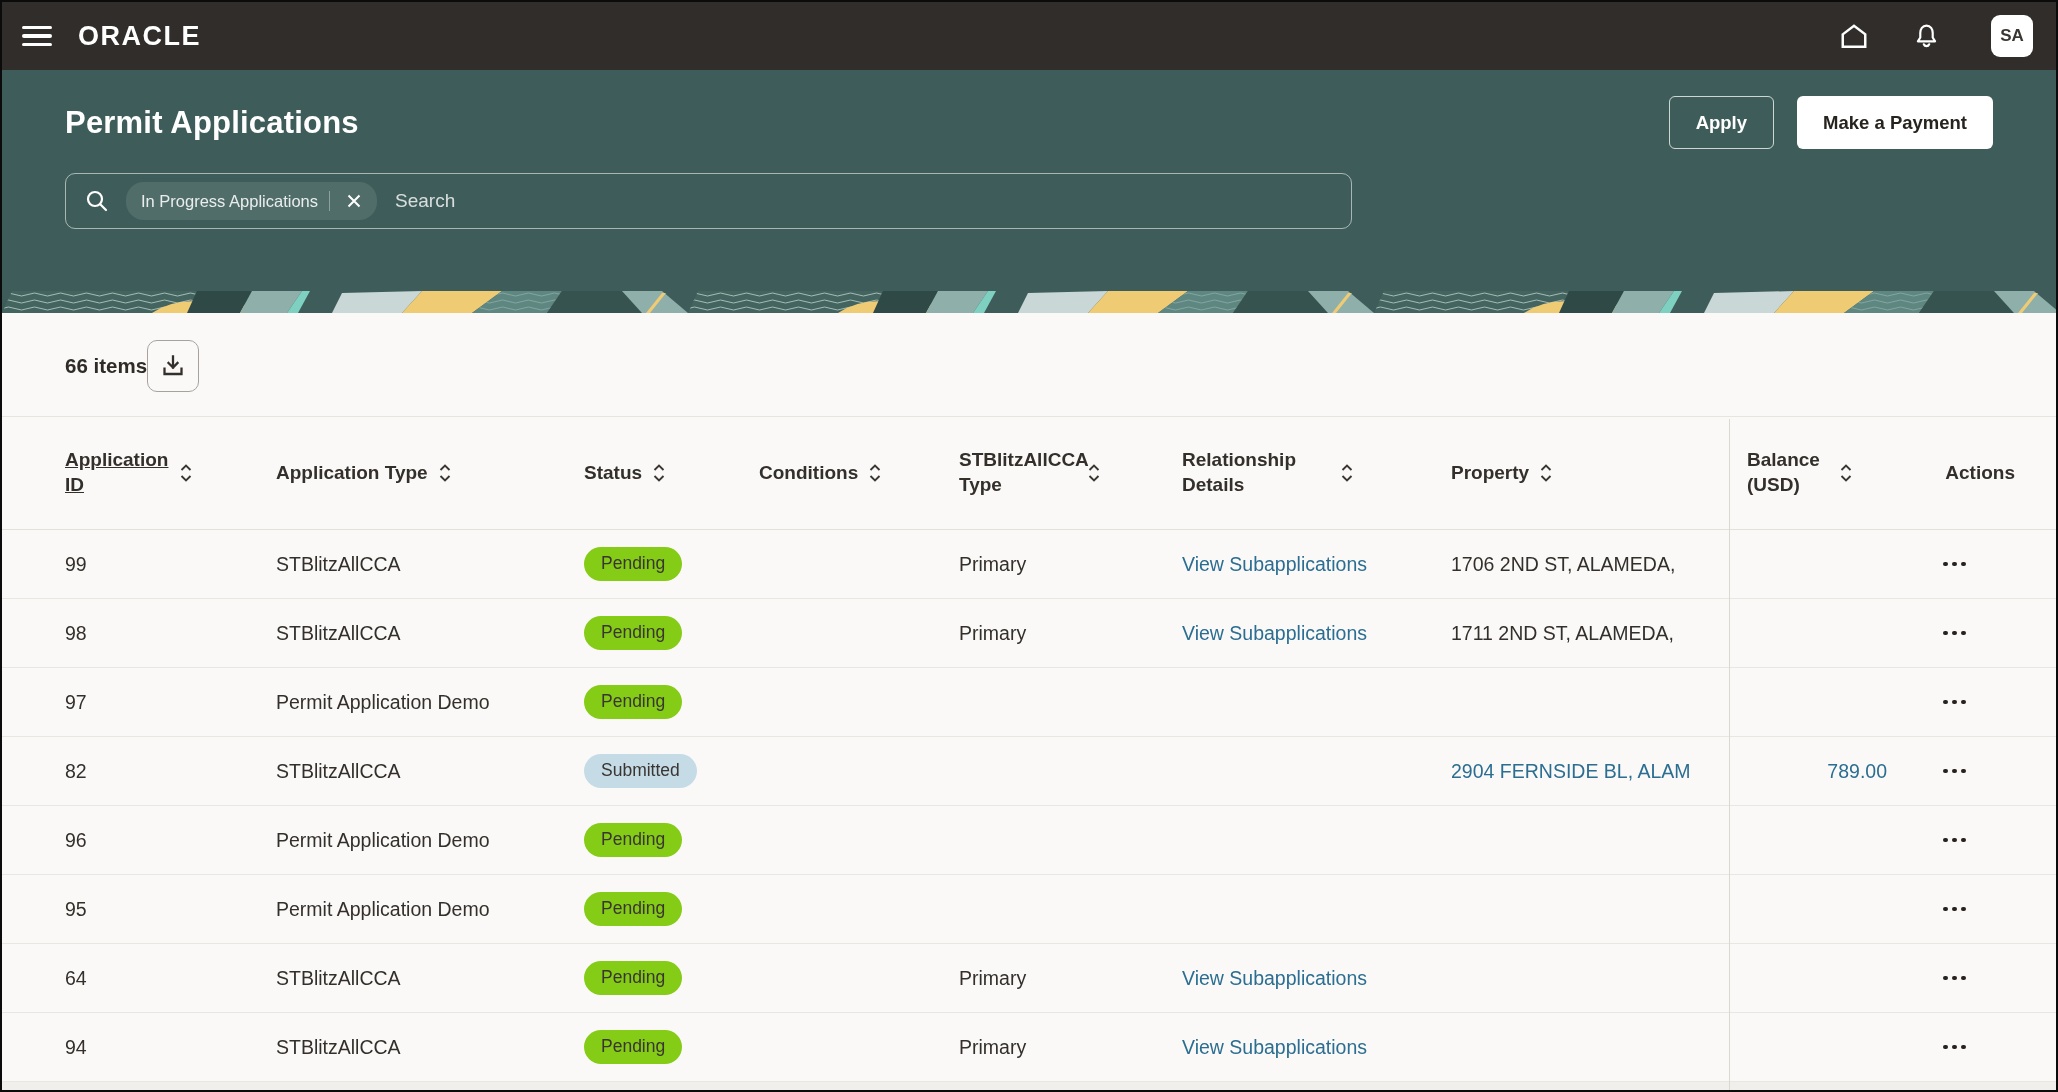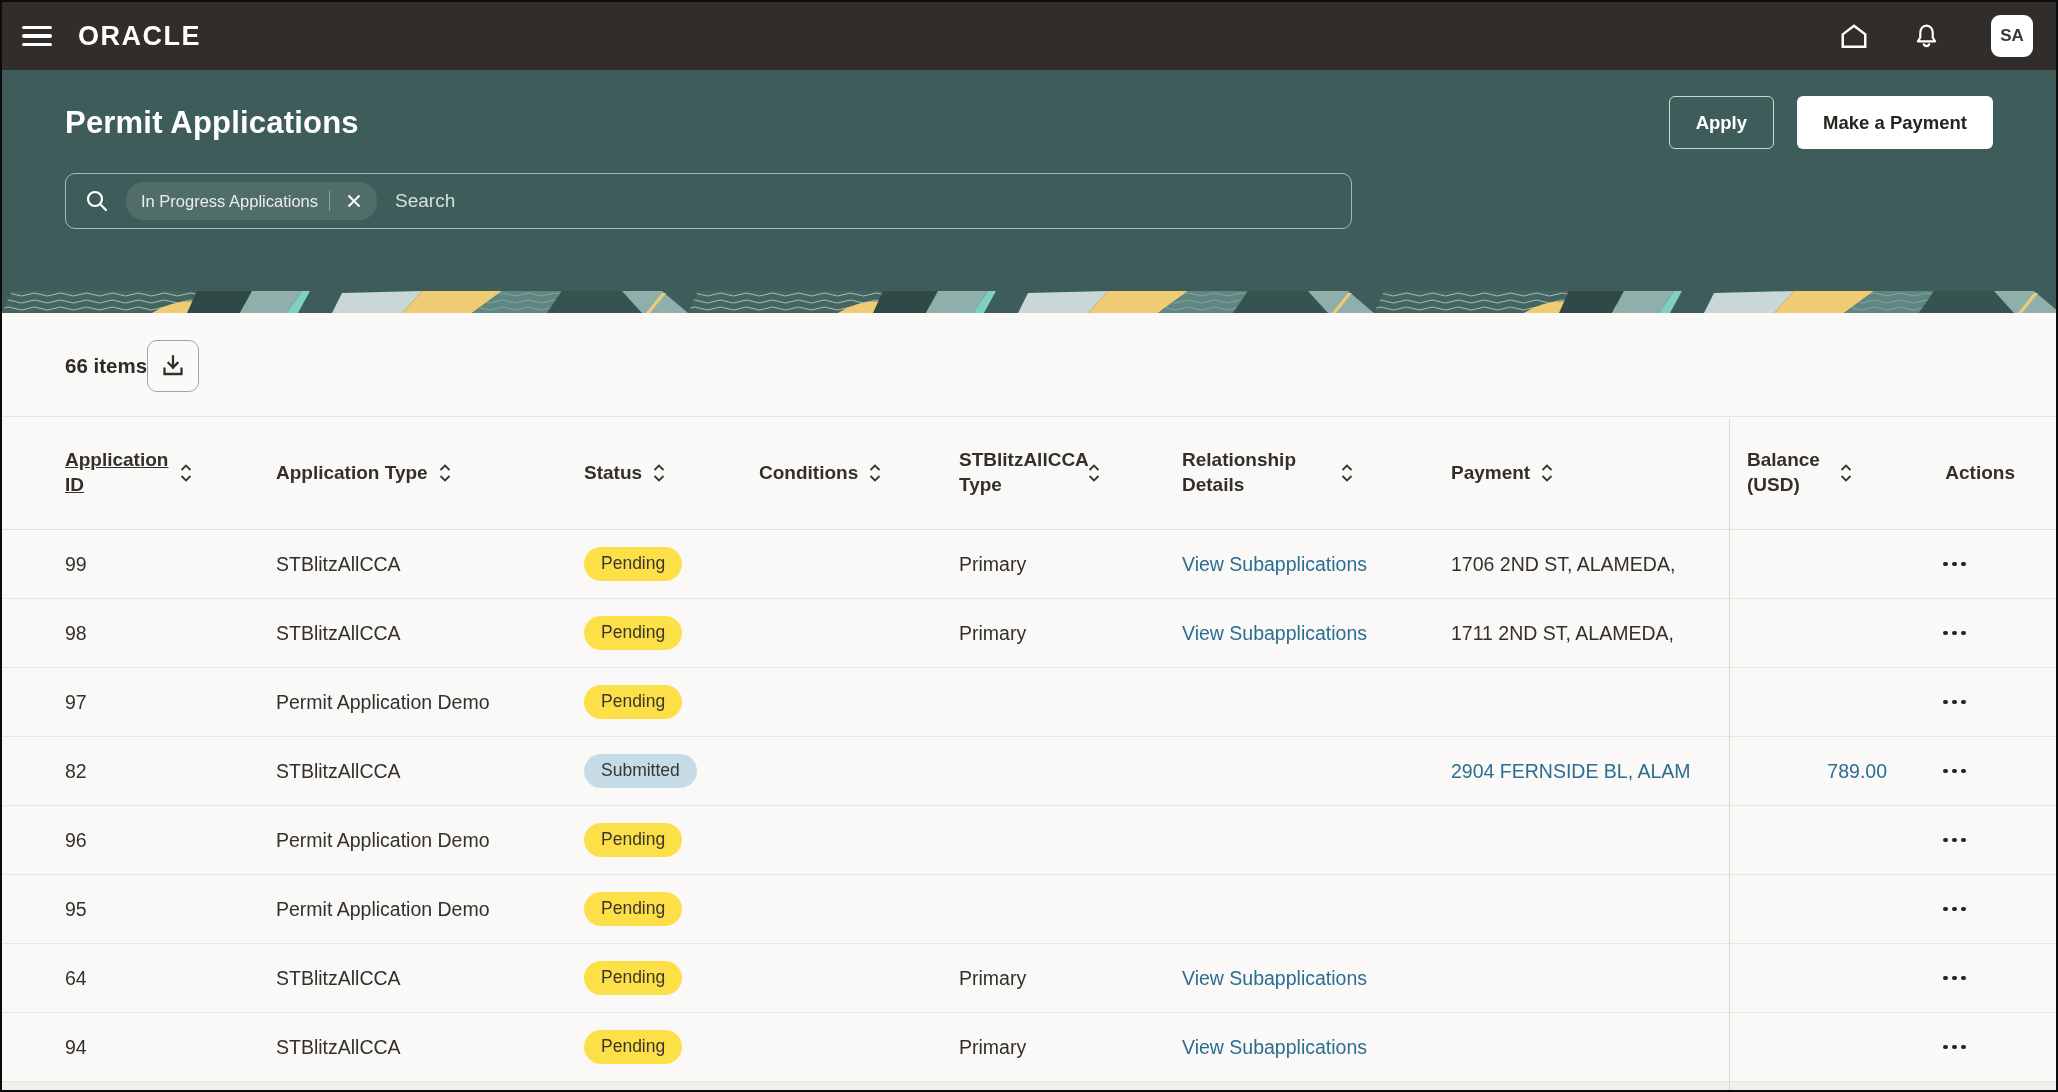--- a/index.html
+++ b/index.html
@@ -100,21 +100,21 @@
 
   .row {
     height: 69px; border-bottom: 1px solid #EAE7E3;
     font-size: 19.5px; color: #33302C; background: #FBF9F8;
   }
   .cell { overflow: hidden; white-space: nowrap; padding-right: 6px; }
   .badge {
     display: inline-block; padding: 7px 17px 8px; border-radius: 17px;
     font-size: 17.5px; color: #3A3530; line-height: 1.1;
   }
-  .badge-pending { background: #fde047; }
+  .badge-pending { background: #84cc16; }
   .badge-submitted { background: #C5DBE6; }
   .link { color: #2B6E91; cursor: pointer; text-decoration: none; }
   .cell-balance { text-align: right; padding: 0 5px 0 18px; }
   .cell-actions { display: flex; justify-content: center; }
   .dots { display: flex; gap: 4.5px; align-items: center; cursor: pointer; padding: 8px 6px; }
   .dots i { width: 4.5px; height: 4.5px; background: #26231F; border-radius: 50%; }
 
   .table-end { height: 10px; background: #F1EFEC; border-bottom: 1px solid #E8E5E1; }
 
   .v-divider {
@@ -273,21 +273,21 @@
     <span class="lbl">Relationship Details</span>
     <span class="sort-icon">
       <svg width="14" height="22" viewBox="0 0 14 22" fill="none">
         <path d="M2.5 8 L7 3.5 L11.5 8" stroke="#3A3733" stroke-width="1.9"></path>
         <path d="M2.5 14 L7 18.5 L11.5 14" stroke="#3A3733" stroke-width="1.9"></path>
       </svg>
     </span>
   </div>
 
   <div class="th th-6">
-    <span class="lbl">Payment</span>
+    <span class="lbl">Property</span>
     <span class="sort-icon">
       <svg width="14" height="22" viewBox="0 0 14 22" fill="none">
         <path d="M2.5 8 L7 3.5 L11.5 8" stroke="#3A3733" stroke-width="1.9"></path>
         <path d="M2.5 14 L7 18.5 L11.5 14" stroke="#3A3733" stroke-width="1.9"></path>
       </svg>
     </span>
   </div>
 
   <div class="th th-7">
     <span class="lbl">Balance (USD)</span>

